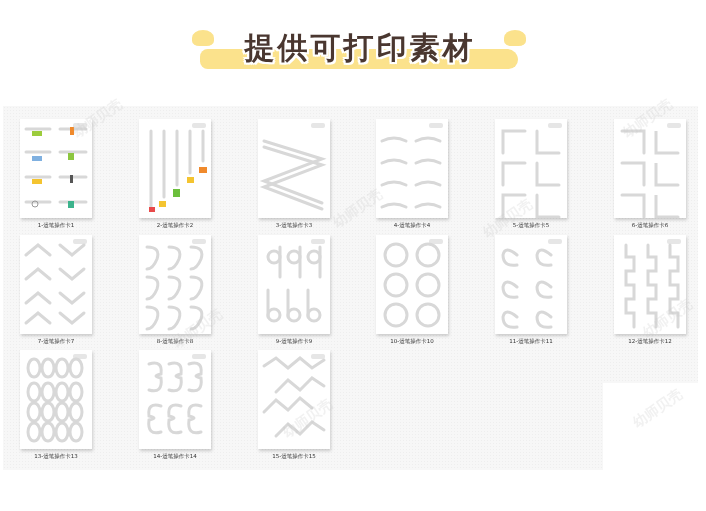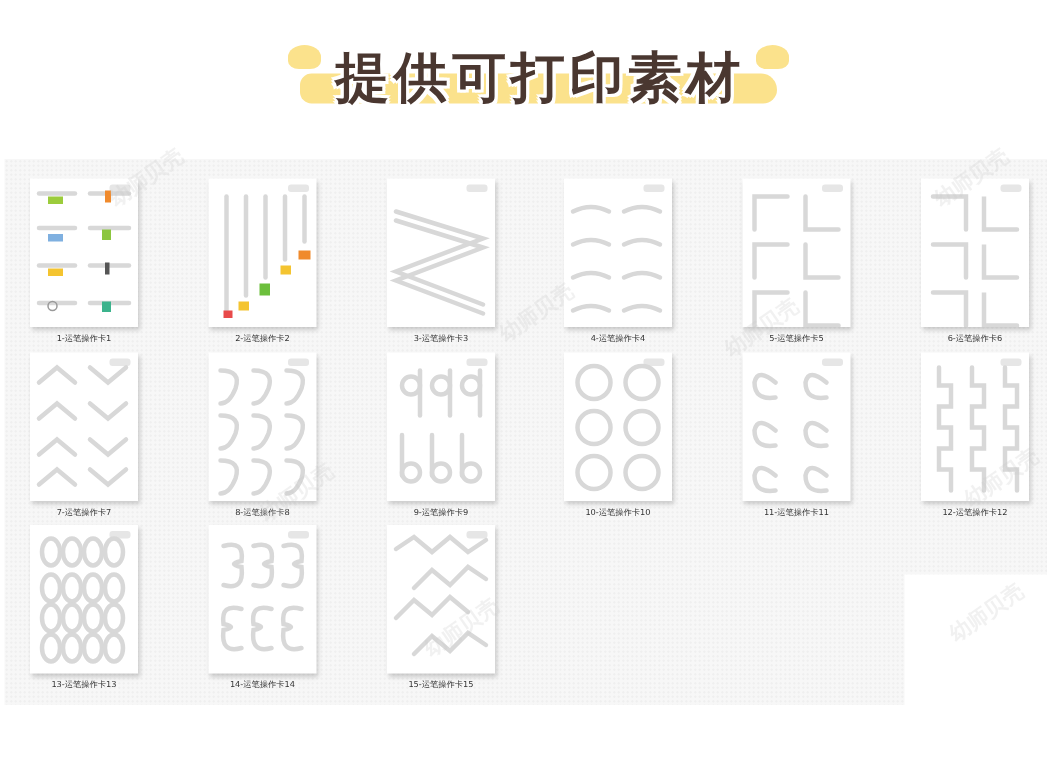--- a/index.html
+++ b/index.html
@@ -2,21 +2,21 @@
 <html><head>
 <meta charset="utf-8">
 <style>
   html,body{margin:0;padding:0;background:#ffffff;}
   body{width:706px;height:511px;position:relative;overflow:hidden;font-family:"DejaVu Sans",sans-serif;}
   .title-wrap{position:absolute;left:192px;top:26px;width:334px;height:50px;}
   .blob{position:absolute;background:#fbe28c;}
   .blob-main{left:8px;top:23px;width:318px;height:20px;border-radius:10px 14px 12px 10px;}
   .blob-l{left:0;top:4px;width:22px;height:16px;border-radius:60% 60% 40% 40%;}
   .blob-r{left:312px;top:4px;width:22px;height:16px;border-radius:60% 60% 40% 40%;}
-  .title{position:absolute;left:28px;top:2px;width:280px;text-align:center;font-size:36px;font-weight:bold;color:#4a3730;letter-spacing:3px;
+  .title{position:absolute;left:28px;top:2px;width:280px;text-align:center;font-size:30px;font-weight:bold;color:#4a3730;letter-spacing:3px;
     text-shadow:2px 0 #fff,-2px 0 #fff,0 2px #fff,0 -2px #fff,2px 2px #fff,-2px -2px #fff,2px -2px #fff,-2px 2px #fff;}
   .panel{position:absolute;left:3px;top:106px;width:695px;height:364px;background:#f7f7f7;
     background-image:radial-gradient(#eeeeee 0.6px,transparent 0.7px);background-size:3px 3px;}
   .cutout{position:absolute;left:603px;top:383px;width:103px;height:90px;background:#fff;}
   .card{position:absolute;width:72px;height:99px;background:#fff;box-shadow:1px 2px 3px rgba(0,0,0,0.18);overflow:hidden;}
   .card .logo{position:absolute;right:5px;top:4px;width:14px;height:5px;background:#e6e6e6;border-radius:2px;}
   .card svg{position:absolute;left:0;top:0;}
   .caption{position:absolute;width:90px;text-align:center;font-size:5.5px;color:#333;}
   .wm{position:absolute;font-size:14px;font-weight:bold;color:rgba(200,200,200,0.25);transform:rotate(-35deg);pointer-events:none;}
 </style>

